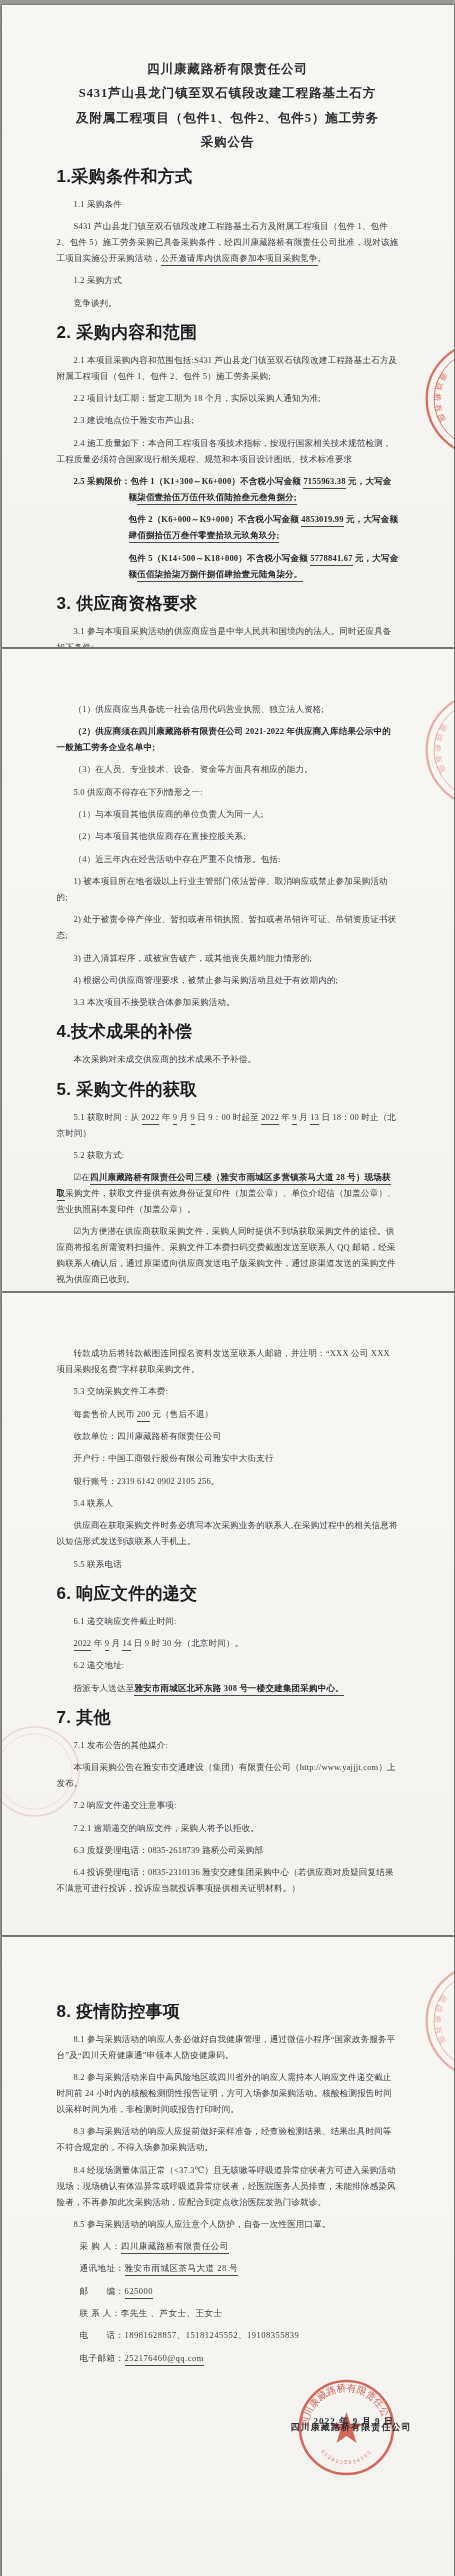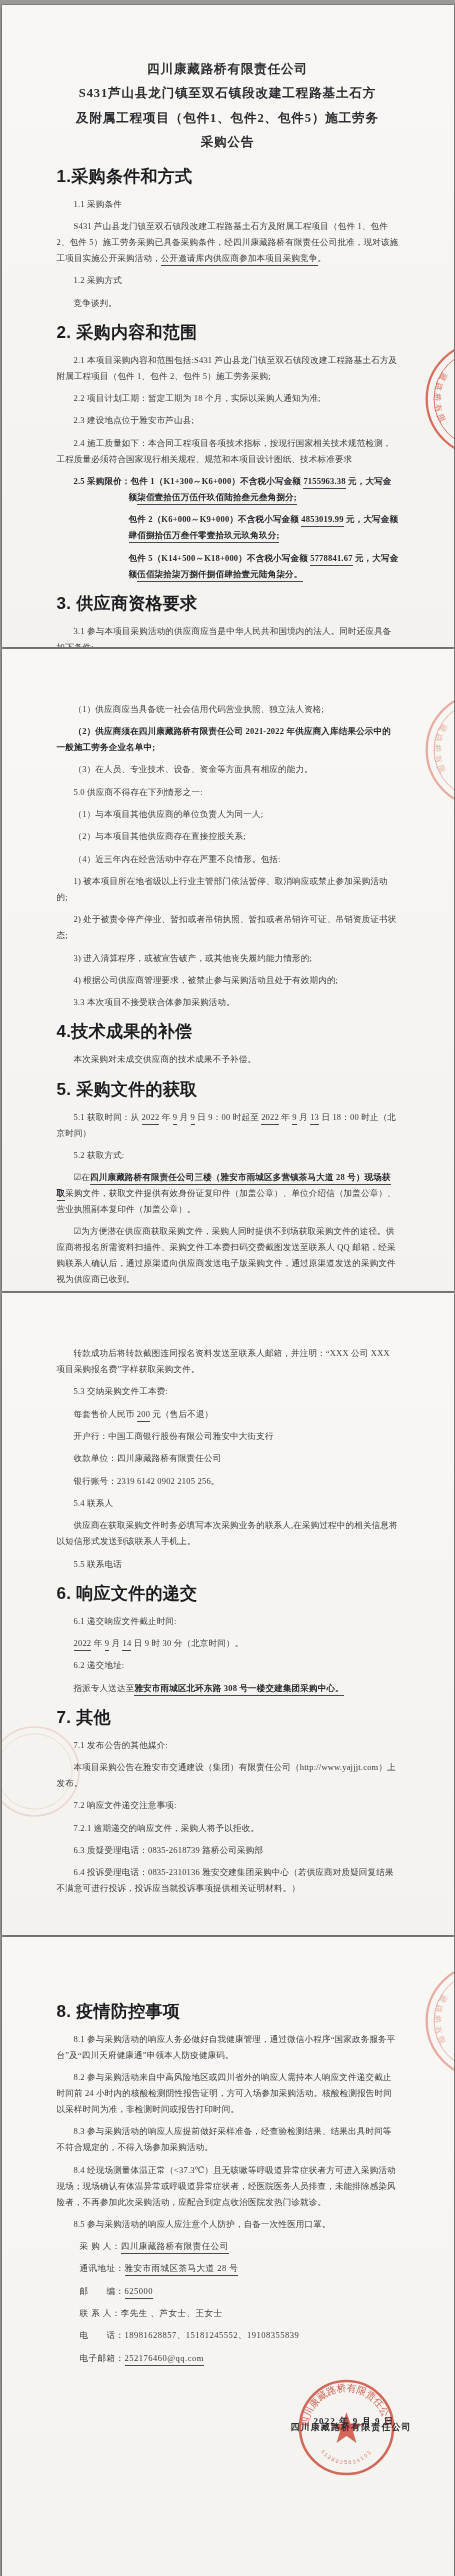--- a/index.html
+++ b/index.html
@@ -120,22 +120,22 @@
         <textPath href="#es2" startOffset="50%" text-anchor="middle">藏路桥有限</textPath>
       </text>
     </svg>
   </div>
 
   <div class="page page-3">
     <div class="content">
         <p class="para"><span>转款成功后将转款截图连同报名资料发送至联系人邮箱，并注明：“XXX 公司 XXX 项目采购报名费”字样获取采购文件。</span></p>
         <p class="para"><span>5.3 交纳采购文件工本费:</span></p>
         <p class="para"><span>每套售价人民币 </span><span class="u">200</span><span> 元（售后不退）</span></p>
+        <p class="para"><span>收款单位：四川康藏路桥有限责任公司</span></p>
         <p class="para"><span>开户行：中国工商银行股份有限公司雅安中大街支行</span></p>
-        <p class="para"><span>收款单位：四川康藏路桥有限责任公司</span></p>
         <p class="para"><span>银行账号：2319 6142 0902 2105 256。</span></p>
         <p class="para"><span>5.4 联系人</span></p>
         <p class="para"><span>供应商在获取采购文件时务必填写本次采购业务的联系人,在采购过程中的相关信息将以短信形式发送到该联系人手机上。</span></p>
         <p class="para"><span>5.5 联系电话</span></p>
         <div class="heading"><span>6. 响应文件的递交</span></div>
         <p class="para"><span>6.1 递交响应文件截止时间:</span></p>
         <p class="para"><span class="u">2022</span><span> 年 </span><span class="u">9</span><span> 月 </span><span class="u">14</span><span> 日 9 时 30 分（北京时间）。</span></p>
         <p class="para"><span>6.2 递交地址:</span></p>
         <p class="para"><span>指派专人送达至</span><span class="u b">雅安市雨城区北环东路 308 号一楼交建集团采购中心。</span></p>
         <div class="heading"><span>7. 其他</span></div>

